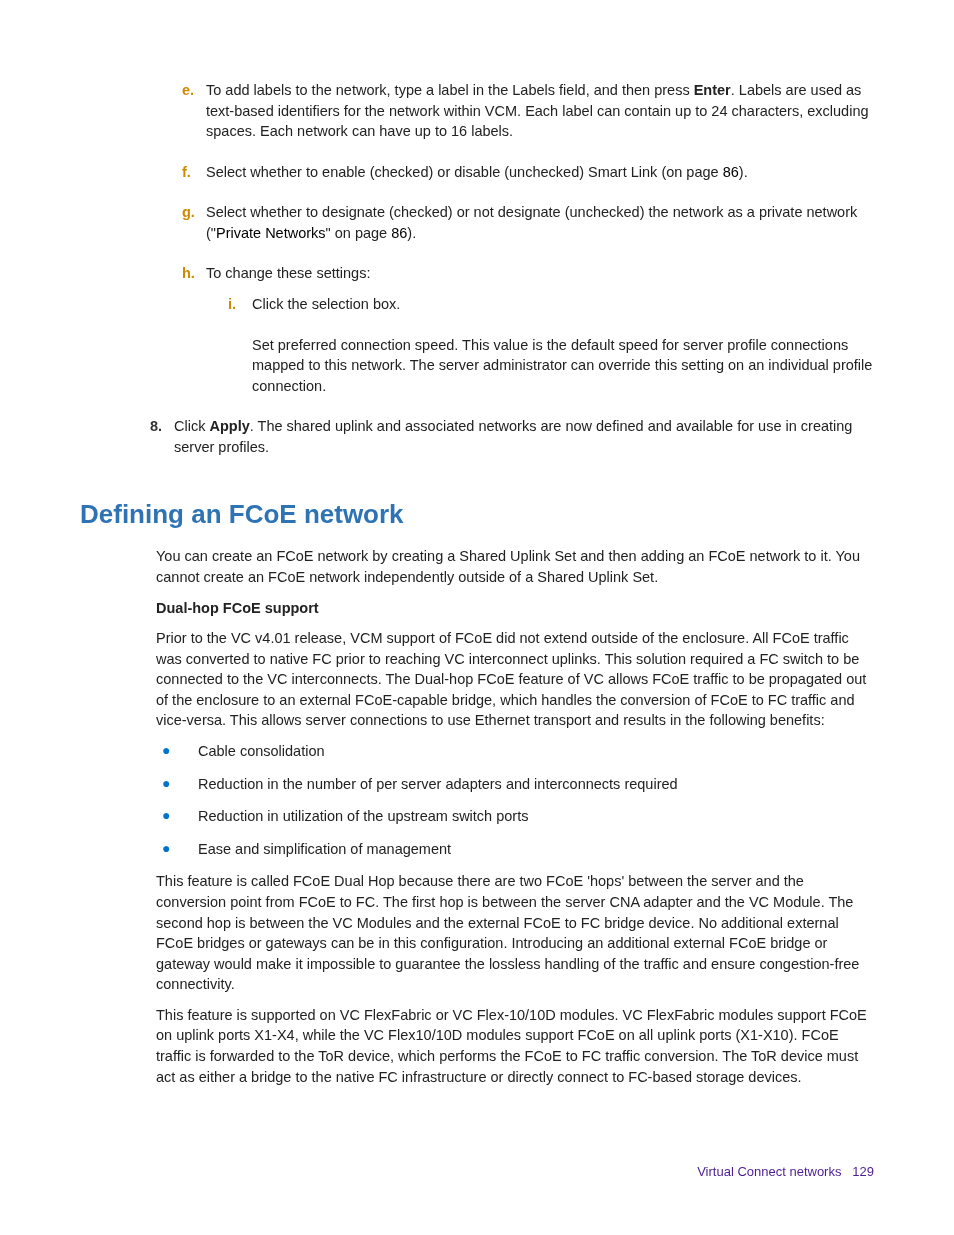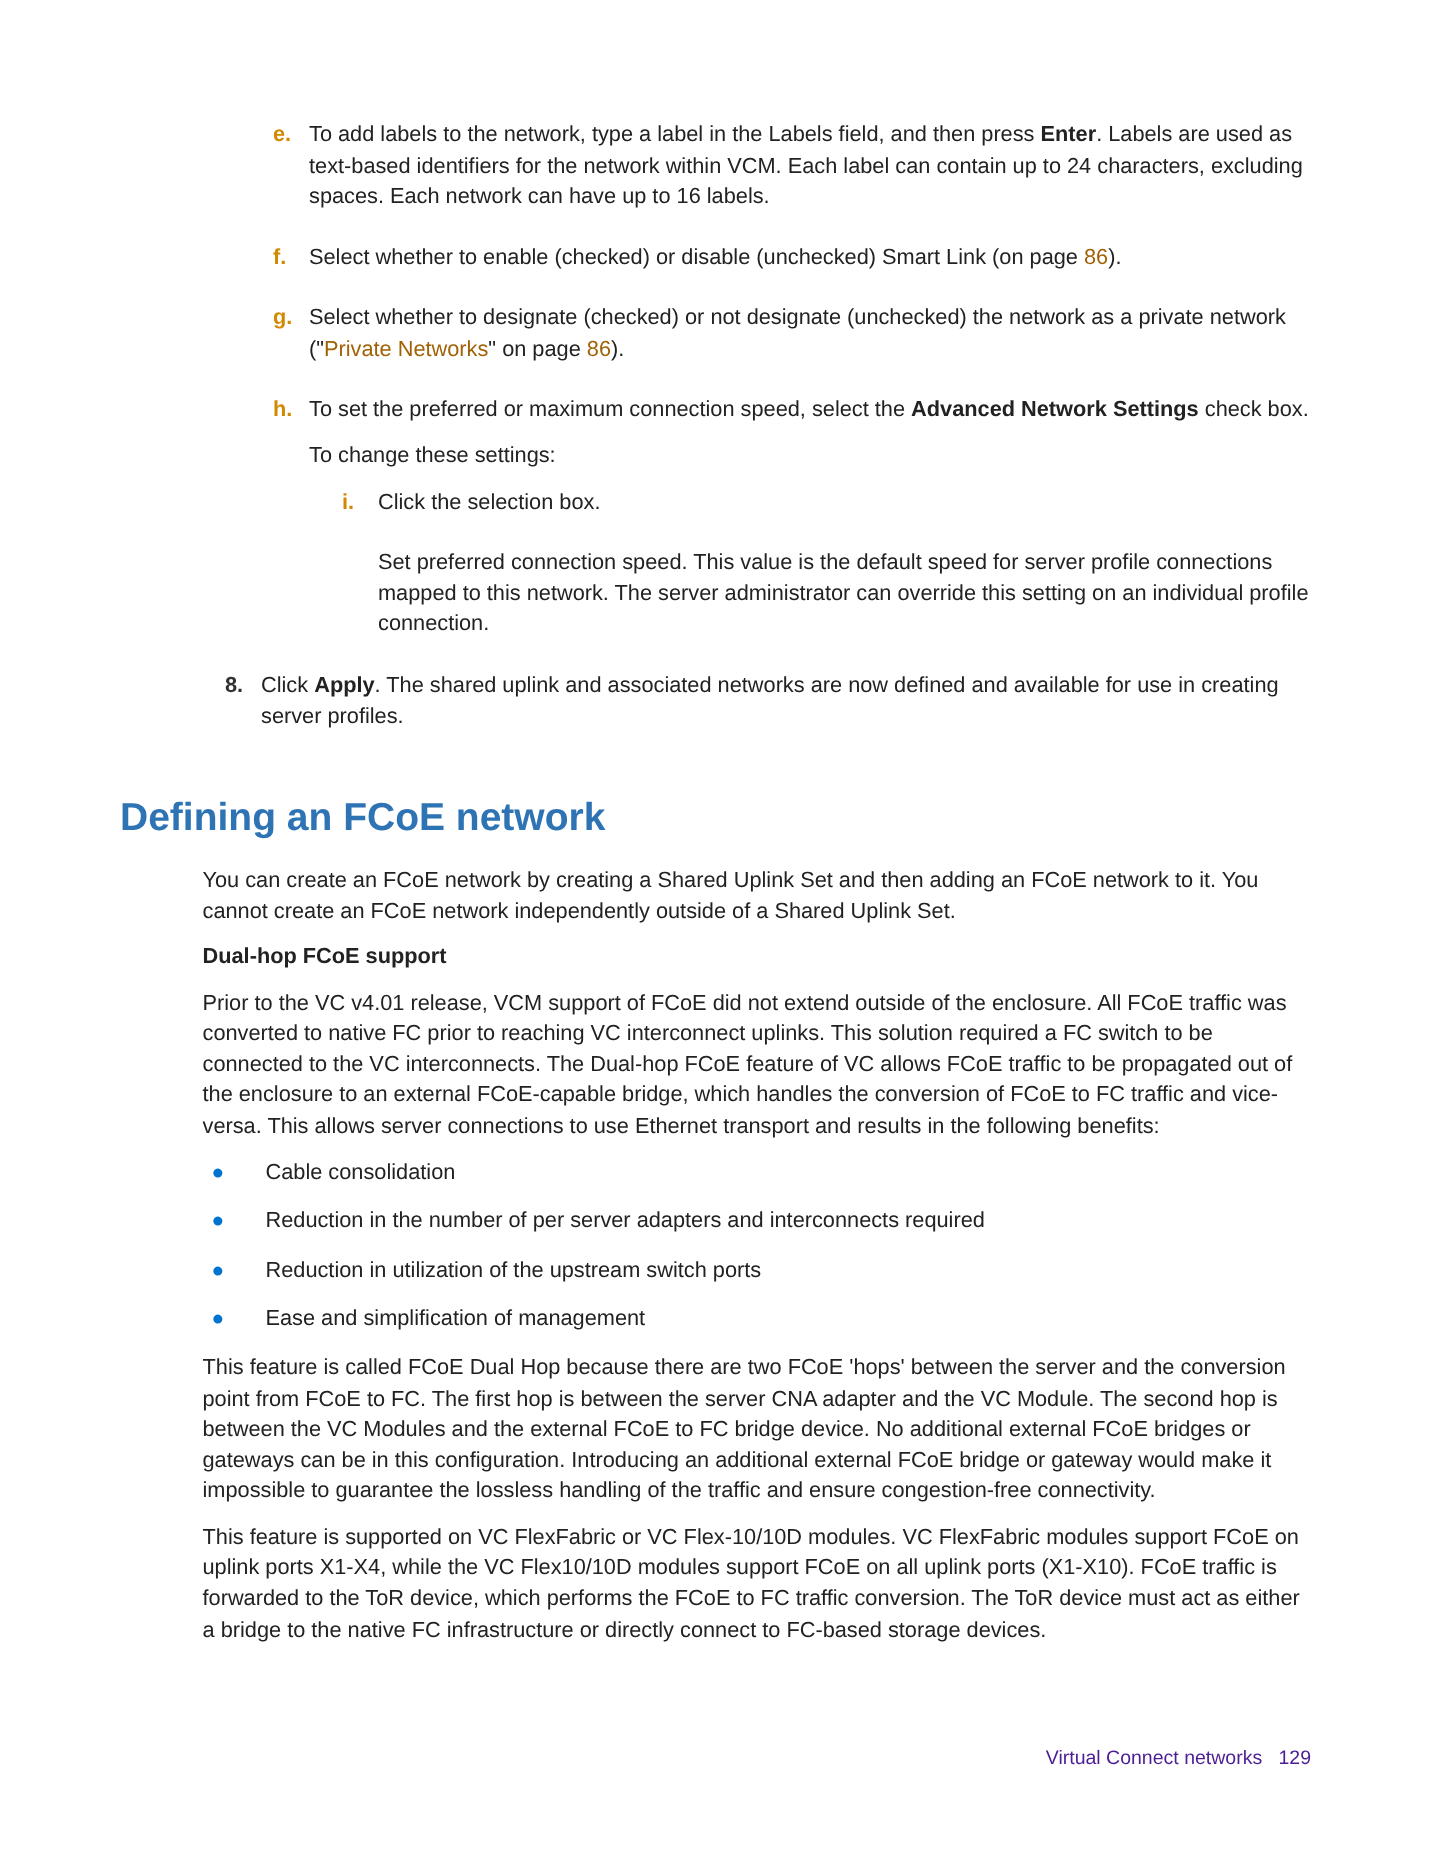--- a/index.html
+++ b/index.html
@@ -59,21 +59,21 @@
     margin-top: 6px;
   }
   .heading {
     font-size: 26px;
     color: #2e74b5;
     font-weight: bold;
     margin: 28px 0 14px 0;
     font-family: Arial, Helvetica, sans-serif;
   }
   .body-block {
-    margin-left: 55px;
+    margin-left: 76px;
   }
   .body-block p {
     margin: 0 0 10px 0;
   }
   .bold-title {
     font-weight: bold;
     margin: 6px 0 6px 0;
   }
   .bullet-list {
     margin: 8px 0 10px 0;
@@ -88,21 +88,21 @@
     color: #0073cf;
     font-size: 14px;
     text-align: left;
     padding-left: 6px;
     line-height:1.3;
   }
   .bullet-text {
     flex: 1;
   }
   .link {
-    color: #a16207;
+    color: #000000;
   }
   .footer {
     position: absolute;
     bottom: 54px;
     right: 80px;
     font-size: 13px;
     color: #4c1d95;
   }
   strong { font-weight: bold; }
 </style>
@@ -130,21 +130,20 @@
     <div class="item">
       <div class="marker">g.</div>
       <div class="content">
         <p><span>Select whether to designate (checked) or not designate (unchecked) the network as a private network ("</span><span class="link">Private Networks</span><span>" on page </span><span class="link">86</span><span>).</span></p>
       </div>
     </div>
 
     <div class="item">
       <div class="marker">h.</div>
       <div class="content">
-        <p><span>To set the preferred or maximum connection speed, select the </span><strong>Advanced Network Settings</strong><span> check box.</span></p>
         <p>To change these settings:</p>
 
         <div class="sublist">
           <div class="item">
             <div class="marker">i.</div>
             <div class="content">
                 <p>Click the selection box.</p>
               </div>
           </div>
           <p class="para">Set preferred connection speed. This value is the default speed for server profile connections mapped to this network. The server administrator can override this setting on an individual profile connection.</p>

